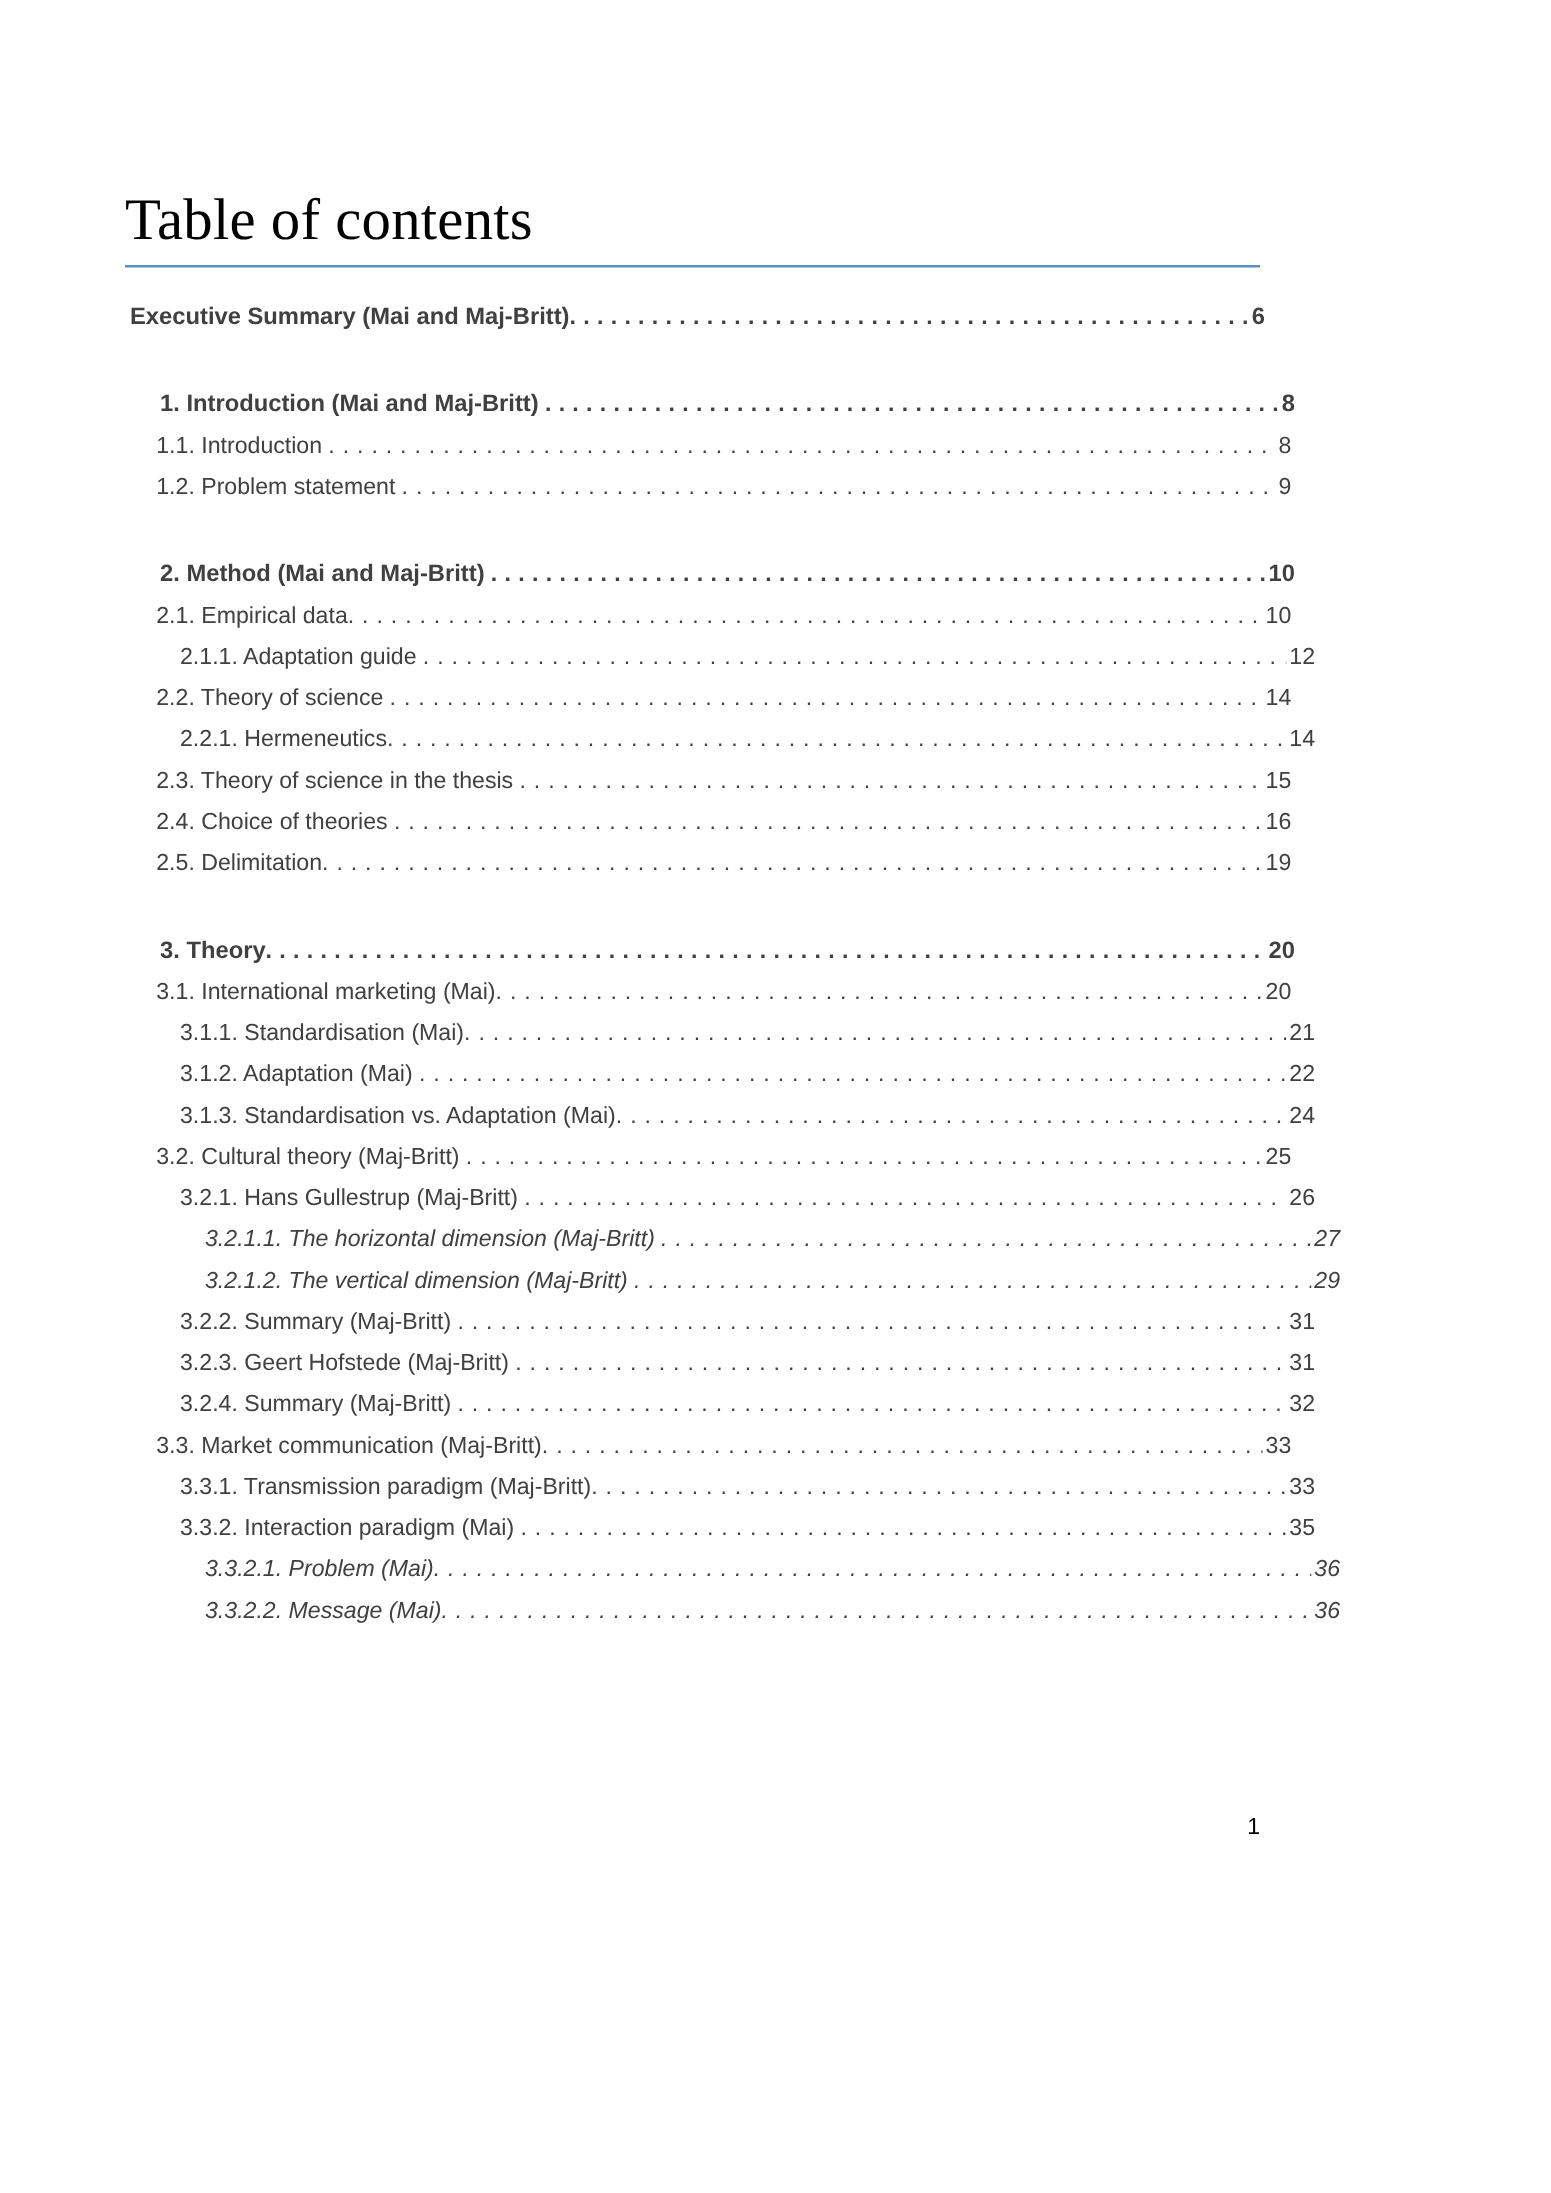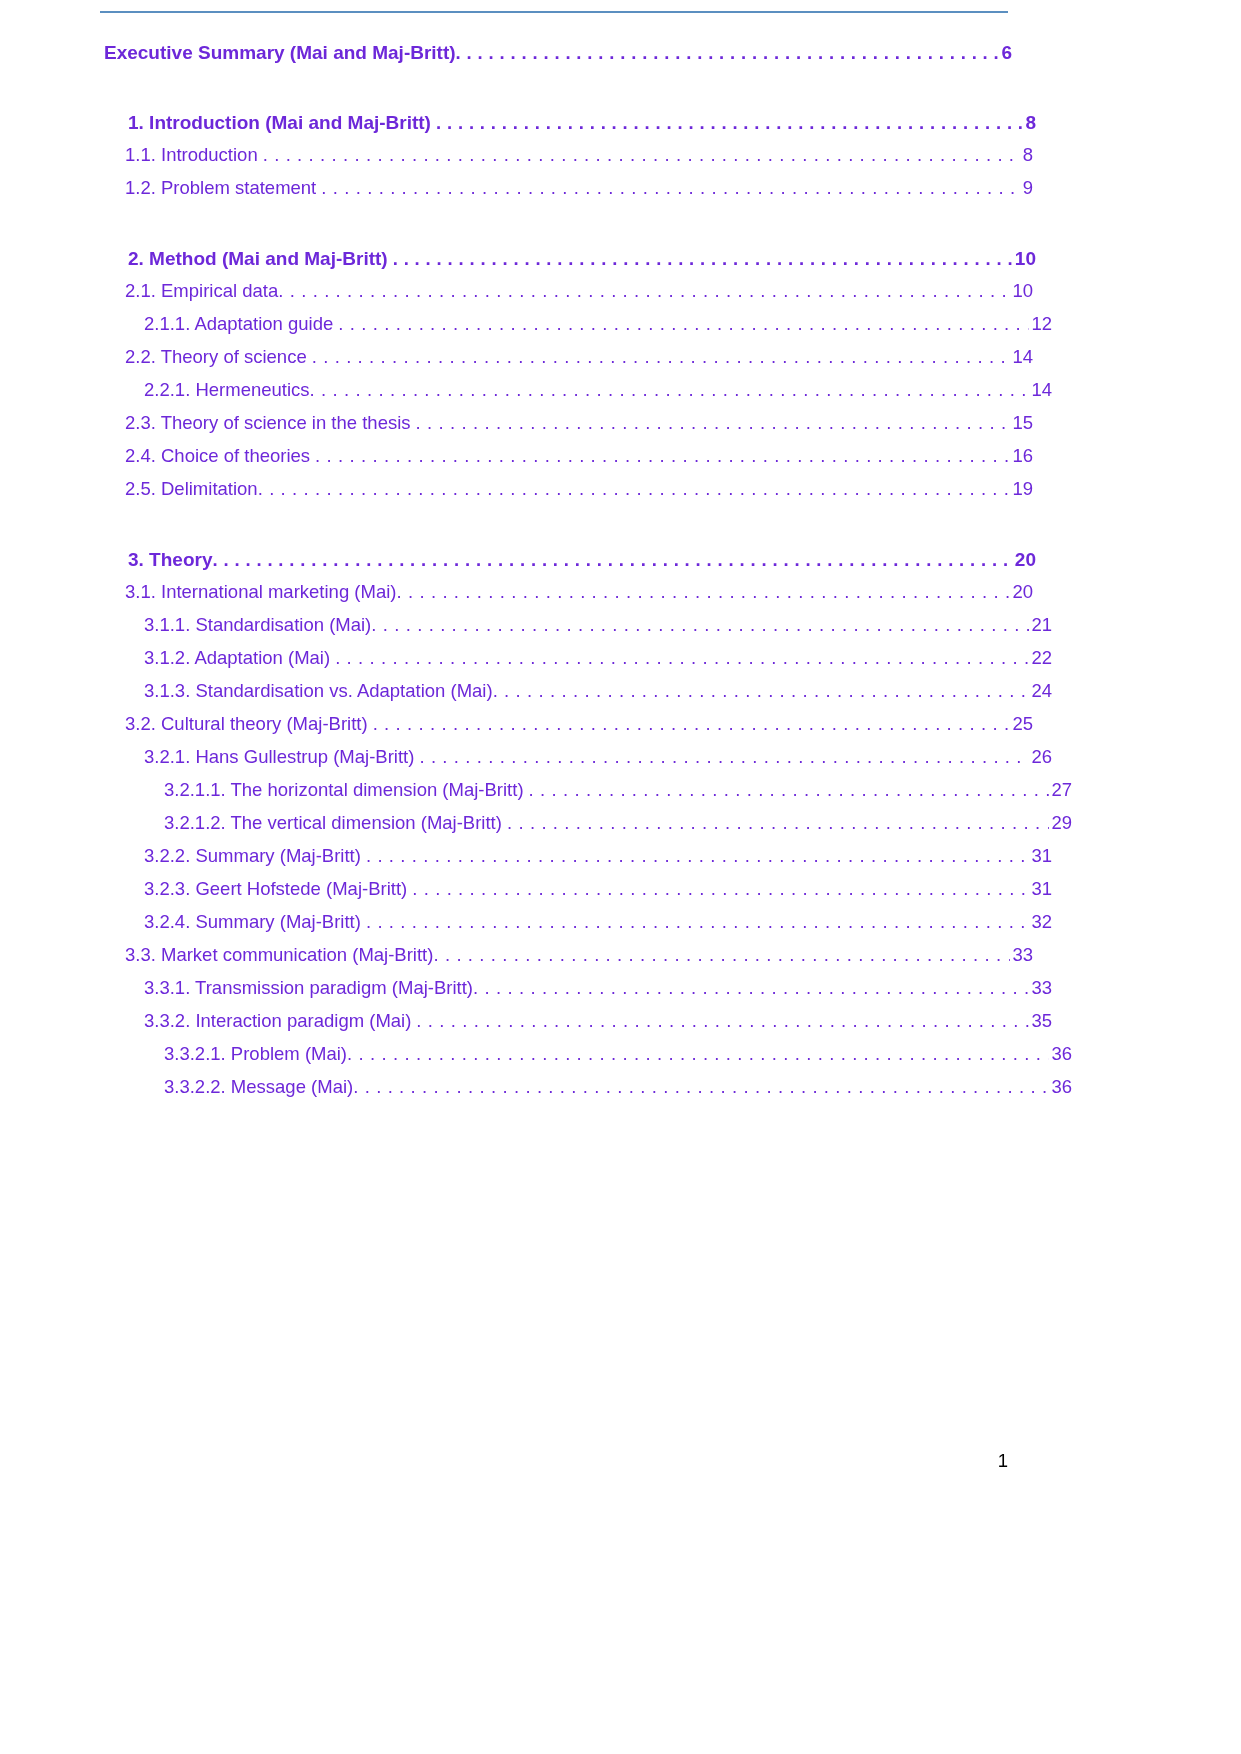--- a/index.html
+++ b/index.html
@@ -57,21 +57,21 @@
     padding: 0;
     padding-top: 22px;
   }
 
   .toc-entry {
     display: flex;
     align-items: baseline;
     width: 908px;
     font-size: 18.5px;
     line-height: 1;
-    color: #6d28d9;
+    color: #404040;
     height: 33px;
   }
 
   .toc-entry .entry-label {
     white-space: nowrap;
     flex: 0 0 auto;
   }
 
   .toc-entry .leader {
     flex: 1 1 auto;
@@ -109,21 +109,21 @@
 
   
   .level-2 { padding-left: 25px; }
   .level-2 .page-no { padding-left: 2px; }
 
   
   .level-3 { padding-left: 44px; }
   .level-3 .page-no { padding-left: 2px; }
 
   
-  .level-4 { padding-left: 64px; }
+  .level-4 { padding-left: 64px; font-style: italic; }
   .level-4 .page-no { padding-left: 2px; }
 
   
   .gap-before {
     margin-top: 37px;
     margin-left: 24px;
   }
 
   
   .tight-leader .leader { margin-left: 0px; }
@@ -141,20 +141,21 @@
     line-height: 1;
   }
 </style>
 </head>
 <body>
 
 <div class="page">
 
   <div class="content">
 
+    <h1 id="toc-title">Table of contents</h1>
 
     <hr id="title-rule" style="border-top-color: rgb(91, 143, 192);">
 
     <ul id="toc-list">
         <li class="toc-entry level-1 tight-leader">
           <span class="entry-label">Executive Summary (Mai and Maj-Britt)</span>
           <span class="leader"></span>
           <span class="page-no">6</span>
         </li>
         <li class="toc-entry level-1 gap-before loose-leader">

